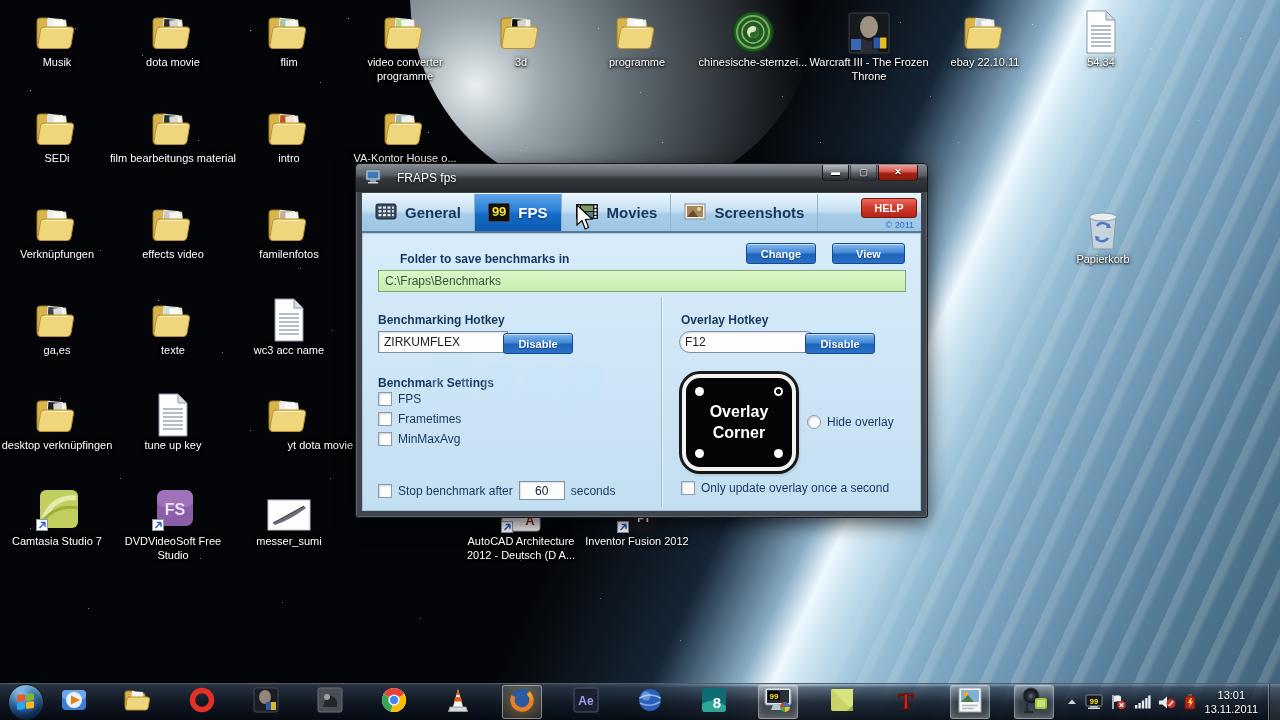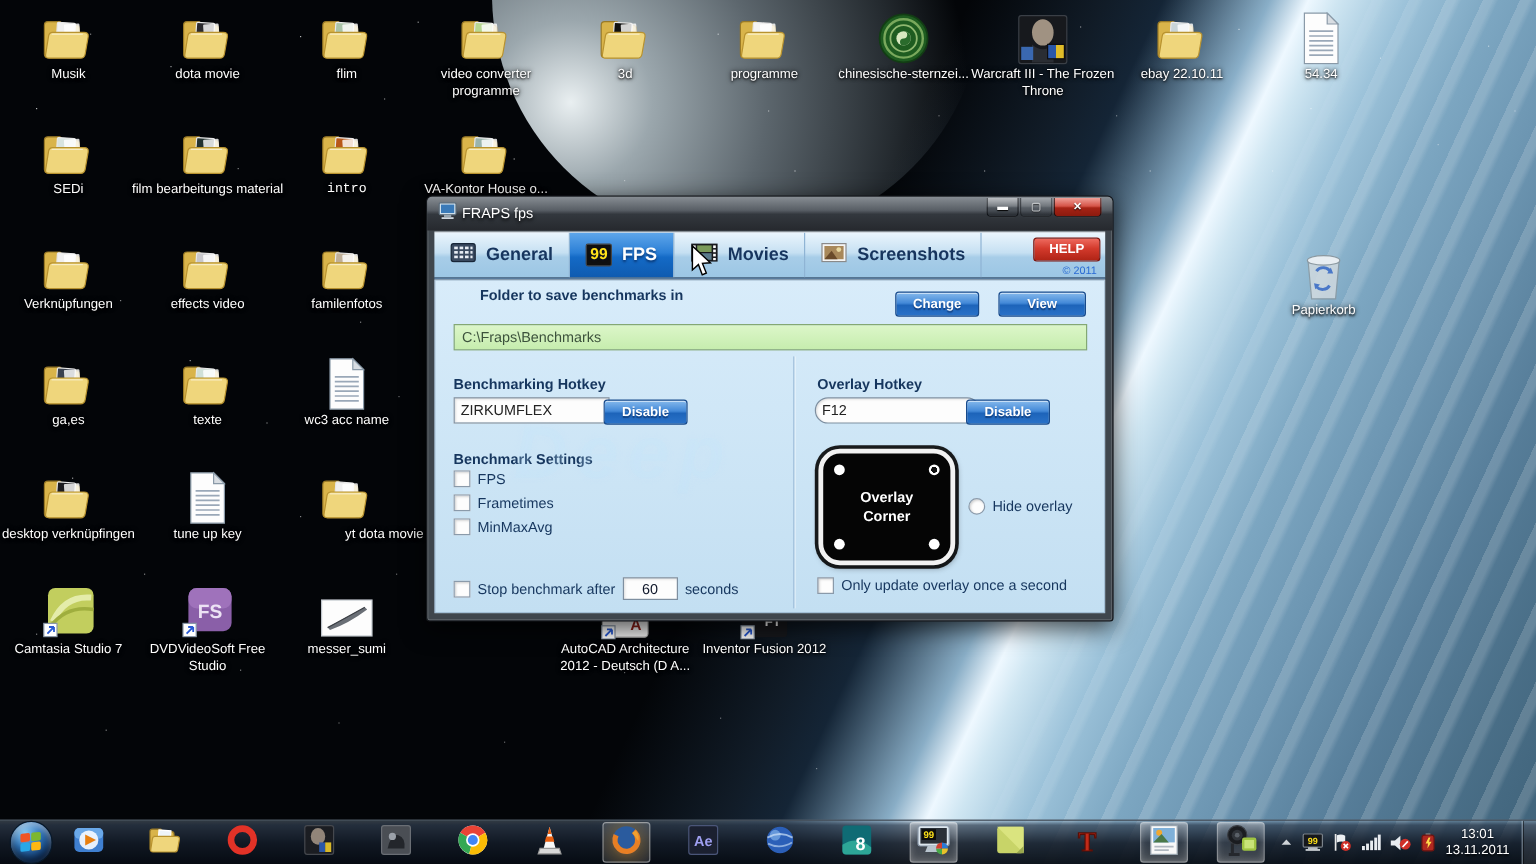--- a/index.html
+++ b/index.html
@@ -46,21 +46,21 @@
   .dicon-img{height:46px;display:flex;align-items:flex-end;justify-content:center;margin-bottom:2px;}
   .dicon-label{color:#fff;font-size:11px;line-height:1.25;
     text-shadow:0 1px 2px #000,0 0 4px rgba(0,0,0,.9);}
   
   #fraps-window{position:absolute;left:355px;top:163px;width:573px;height:355px;z-index:5;
     background:#3f464d;border:1px solid #14171b;border-radius:5px 5px 3px 3px;box-sizing:border-box;
     box-shadow:0 5px 20px rgba(0,0,0,.7), inset 0 0 0 1px rgba(255,255,255,.18);}
   .titlebar{position:absolute;left:0;top:0;right:0;height:28px;border-radius:4px 4px 0 0;
     background:linear-gradient(#878d93 0%,#585e65 40%,#33383e 52%,#26292e 100%);
     display:flex;align-items:center;padding-left:9px;box-sizing:border-box;}
-  .title-text{color:#fff;font-size:12px;margin-left:4px;text-shadow:0 1px 3px #000;}
+  .title-text{color:#fff;font-size:12px;margin-left:16px;text-shadow:0 1px 3px #000;}
   .capbtns{position:absolute;top:1px;right:9px;display:flex;gap:1px;}
   .cap{height:16px;border:1px solid rgba(10,12,16,.85);border-top:none;border-radius:0 0 4px 4px;
     display:flex;align-items:center;justify-content:center;box-sizing:border-box;
     background:linear-gradient(rgba(255,255,255,.45),rgba(255,255,255,.12) 45%,rgba(40,46,54,.3) 55%,rgba(20,24,30,.2));}
   .cap.min{width:27px;} .cap.max{width:27px;opacity:.55;} 
   .cap.close{width:40px;background:linear-gradient(#f0a098 0%,#d55448 45%,#a62315 55%,#8c1a0e 100%);}
   .cap .g{color:#fff;font-size:9px;line-height:1;text-shadow:0 1px 1px #000;font-weight:bold;}
   .tabstrip{position:absolute;left:6px;right:6px;top:29px;height:40px;box-sizing:border-box;
     background:linear-gradient(#eaf5fd 0%,#c6e0f2 45%,#a7cde8 55%,#9cc6e4 100%);
     border-bottom:2px solid #587a9c;border-top:1px solid #f2f9ff;display:flex;}
@@ -90,21 +90,21 @@
   .cb-row{display:flex;align-items:center;gap:6px;font-size:12px;color:#16365e;white-space:nowrap;}
   .cb{width:12px;height:12px;background:#fdfdfd;border:1px solid #8a9aaa;flex:0 0 auto;
     box-shadow:inset 1px 1px 2px rgba(0,0,0,.18);cursor:pointer;}
   .radio{width:12px;height:12px;border-radius:50%;background:#fdfdfd;border:1px solid #8a9aaa;flex:0 0 auto;
     box-shadow:inset 1px 1px 2px rgba(0,0,0,.18);cursor:pointer;}
   .num-field{width:44px;height:17px;background:#fdfdfd;border:1px solid #7e8fa0;font-size:12px;color:#0f172a;
     display:flex;align-items:center;justify-content:center;box-shadow:inset 1px 1px 2px rgba(0,0,0,.12);}
   .ov-widget{left:320px;top:141px;width:114px;height:97px;background:#050505;border:4px solid #f2f2f2;
     border-radius:18px;box-shadow:0 0 0 3px rgba(5,5,5,.9),1px 2px 5px rgba(0,0,0,.4);
     display:flex;flex-direction:column;align-items:center;justify-content:center;cursor:pointer;}
-  .ov-line{color:#fff;font-size:12px;font-weight:bold;line-height:1.3;}
+  .ov-line{color:#fff;font-size:16px;font-weight:bold;line-height:1.3;}
   .dot{position:absolute;width:9px;height:9px;border-radius:50%;background:#fff;cursor:pointer;}
   .dot.tl{left:9px;top:9px;} .dot.tr{right:9px;top:9px;} .dot.bl{left:9px;bottom:9px;} .dot.br{right:9px;bottom:9px;}
   .dot.sel{background:radial-gradient(circle,#111 0 2.4px,#fff 2.6px);}
   .watermark{position:absolute;left:72px;top:178px;z-index:6;pointer-events:none;font-size:62px;
     font-weight:bold;font-style:italic;letter-spacing:8px;color:rgba(195,228,252,.16);
     text-shadow:0 0 6px rgba(195,228,252,.12);}
   
   #taskbar{position:absolute;left:0;right:0;bottom:0;height:36px;z-index:10;display:flex;align-items:center;
     background:linear-gradient(180deg,rgba(135,155,175,.35) 0%,rgba(48,62,80,.72) 10%,rgba(18,26,38,.9) 52%,rgba(6,11,18,.94) 100%);
     border-top:1px solid rgba(185,205,225,.4);}
@@ -285,21 +285,21 @@
           <svg width="48" height="42" viewBox="0 0 48 42">
             <path d="M4 9 Q4 6 7 6 L17 6 L20 9 L30 9 Q33 9 33 12 L33 33 Q33 36 30 36 L7 36 Q4 36 4 33 Z" fill="#d9b44a" stroke="#9a7a26"></path>
             <rect x="14" y="7" width="15" height="26" rx="1" fill="#223230" stroke="#e8e8e8" transform="rotate(4 21 20)"></rect>
             <rect x="21" y="8" width="13" height="25" rx="1" fill="#fff" opacity=".82" transform="rotate(-4 27 20)"></rect>
             <path d="M10 15 L37 15 Q41 15 40.5 18.5 L38 33 Q37.5 36.5 34 36.5 L8 36.5 Q4.5 36.5 5 33.5 L7.5 18 Q8 15 11 15 Z" fill="#efd67c" stroke="#b8922f"></path>
             <path d="M10 16.5 L36 16.5" stroke="#fff" opacity=".55"></path>
           </svg>
         </div>
         <div class="dicon-label">film bearbeitungs material</div>
       </div>
-      <div class="dicon" style="left: 225px; top: 104px; font-family: Liberation Mono, monospace;">
+      <div class="dicon" style="left: 225px; top: 104px;">
         <div class="dicon-img">
           <svg width="48" height="42" viewBox="0 0 48 42">
             <path d="M4 9 Q4 6 7 6 L17 6 L20 9 L30 9 Q33 9 33 12 L33 33 Q33 36 30 36 L7 36 Q4 36 4 33 Z" fill="#d9b44a" stroke="#9a7a26"></path>
             <rect x="14" y="7" width="15" height="26" rx="1" fill="#b85818" stroke="#e8e8e8" transform="rotate(4 21 20)"></rect>
             <rect x="21" y="8" width="13" height="25" rx="1" fill="#fff" opacity=".82" transform="rotate(-4 27 20)"></rect>
             <path d="M10 15 L37 15 Q41 15 40.5 18.5 L38 33 Q37.5 36.5 34 36.5 L8 36.5 Q4.5 36.5 5 33.5 L7.5 18 Q8 15 11 15 Z" fill="#efd67c" stroke="#b8922f"></path>
             <path d="M10 16.5 L36 16.5" stroke="#fff" opacity=".55"></path>
           </svg>
         </div>
         <div class="dicon-label">intro</div>
@@ -573,21 +573,21 @@
             </svg></span>
         <span>Screenshots</span>
       </div>
       <div class="help-btn">HELP</div>
       <div class="copyright">© 2011</div>
     </div>
 
     <div class="content">
       <div class="divider"></div>
 
-      <div class="lbl" style="left:16px;top:6px;padding-left:22px;">Folder to save benchmarks in</div>
+      <div class="lbl" style="left:16px;top:19px;padding-left:22px;">Folder to save benchmarks in</div>
       <div class="btn" style="left:384px;top:10px;width:70px;height:21px;">Change</div>
       <div class="btn" style="left:470px;top:10px;width:73px;height:21px;">View</div>
       <div class="path-field">C:\Fraps\Benchmarks</div>
 
       <div class="lbl" style="left:16px;top:80px;">Benchmarking Hotkey</div>
       <div class="text-field" style="left:16px;top:98px;width:130px;height:22px;">ZIRKUMFLEX</div>
       <div class="btn" style="left:141px;top:100px;width:70px;height:21px;">Disable</div>
 
       <div class="lbl" style="left:16px;top:143px;">Benchmark Settings</div>
       <div class="cb-row" style="left:16px;top:159px;">

